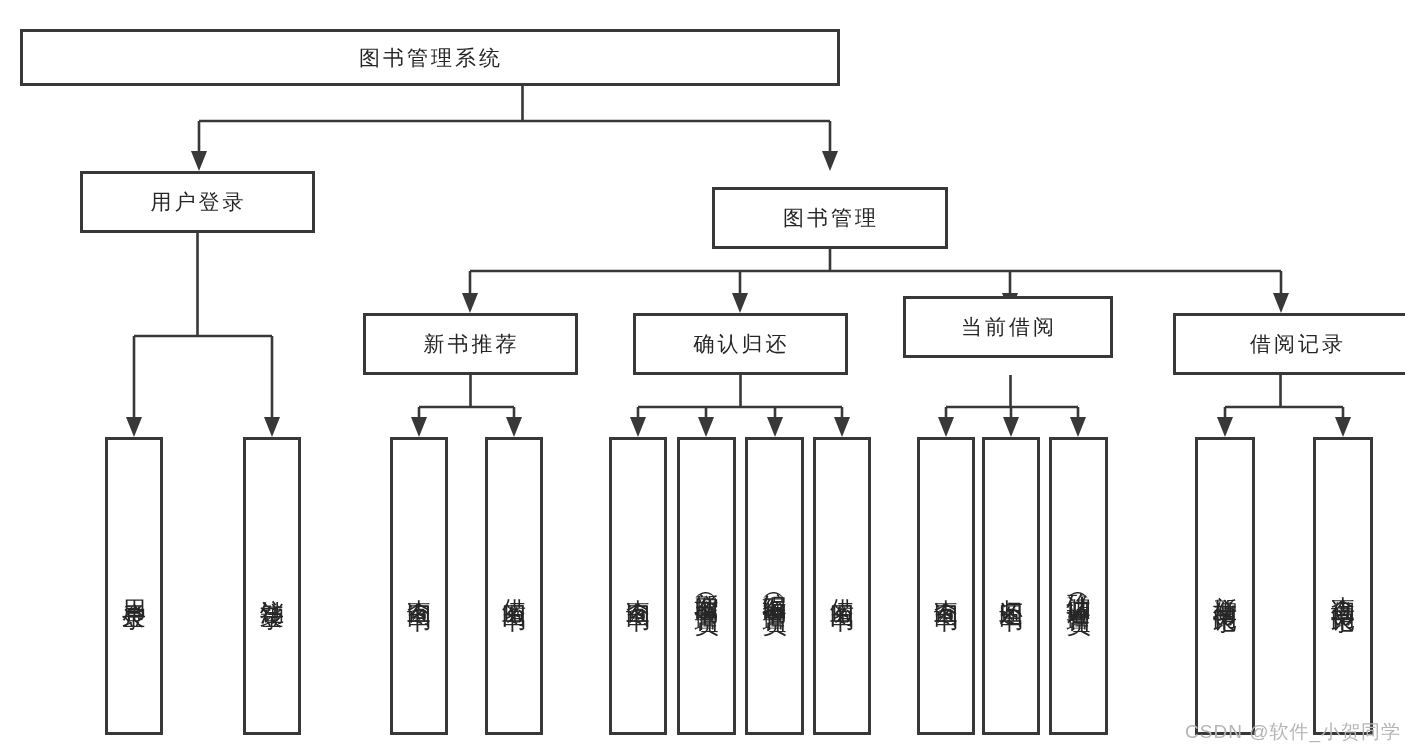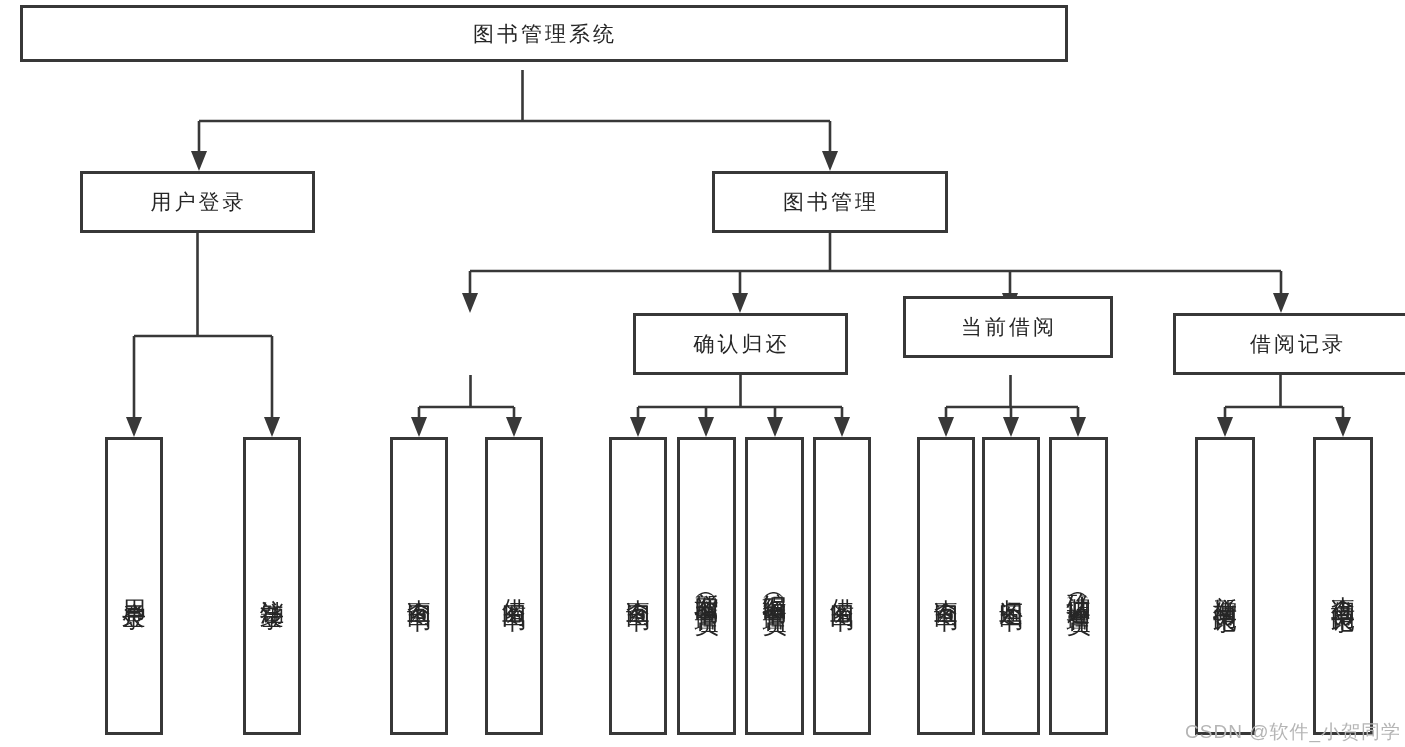--- a/index.html
+++ b/index.html
@@ -97,31 +97,34 @@
     <path d="M1010.5 375 V407 M946 407 H1078 M946 407 V422 M1011 407 V422 M1078 407 V422"></path>
     <polygon points="938,417 954,417 946,437"></polygon>
     <polygon points="1003,417 1019,417 1011,437"></polygon>
     <polygon points="1070,417 1086,417 1078,437"></polygon>
 
     <path d="M1280.5 375 V407 M1225 407 H1343 M1225 407 V422 M1343 407 V422"></path>
     <polygon points="1217,417 1233,417 1225,437"></polygon>
     <polygon points="1335,417 1351,417 1343,437"></polygon>
   </svg>
 
-  <div class="node h-node" style="left:20px; top:5px; width:1048px; height:57px;">
+  <div class="node h-node" style="left:20px; top:29px; width:820px; height:57px;">
     <span class="lbl">图书管理系统</span>
   </div>
 
   <div class="node h-node" style="left:80px; top:171px; width:235px; height:62px;">
     <span class="lbl">用户登录</span>
   </div>
-  <div class="node h-node" style="left:712px; top:171px; width:236px; height:62px;font-family:Liberation Serif, serif;">
+  <div class="node h-node" style="left:712px; top:187px; width:236px; height:62px;font-family:Liberation Serif, serif;">
     <span class="lbl">图书管理</span>
   </div>
 
+  <div class="node h-node" style="left:363px; top:313px; width:215px; height:62px;">
+    <span class="lbl">新书推荐</span>
+  </div>
   <div class="node h-node" style="left:633px; top:313px; width:215px; height:62px;">
     <span class="lbl">确认归还</span>
   </div>
   <div class="node h-node" style="left:903px; top:296px; width:210px; height:62px;">
     <span class="lbl">当前借阅</span>
   </div>
   <div class="node h-node" style="left:1173px; top:313px; width:248px; height:62px;">
     <span class="lbl">借阅记录</span>
   </div>
 

